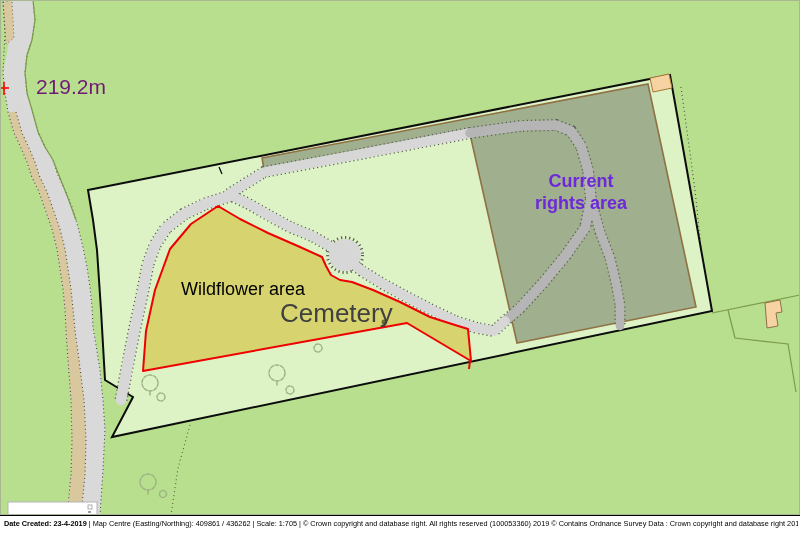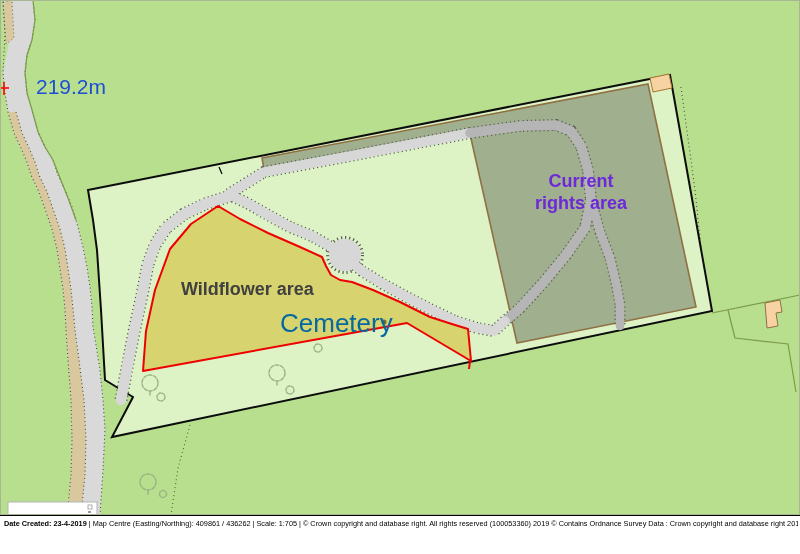--- a/index.html
+++ b/index.html
@@ -1,23 +1,23 @@
 <!DOCTYPE html>
 <html><head>
 <meta charset="utf-8">
 <style>
   html,body{margin:0;padding:0;}
   body{width:800px;height:554px;font-family:"Liberation Sans",sans-serif;background:#fff;overflow:hidden;}
   #stage{position:relative;width:800px;height:554px;}
   #map-wrap{position:absolute;left:0;top:0;width:800px;height:515px;background:#b7df8e;overflow:hidden;}
   #map-wrap svg{position:absolute;left:0;top:0;}
   .map-label{position:absolute;pointer-events:none;white-space:nowrap;}
-  #spot-height{left:36px;top:75px;font-size:21px;color:#1d4ed8;}
-  #wildflower-label{left:181px;top:279px;font-size:18px;font-weight:bold;color:#404040;}
-  #cemetery-label{left:280px;top:308px;font-size:26px;color:#0369a1;}
+  #spot-height{left:36px;top:75px;font-size:21px;color:#701a75;}
+  #wildflower-label{left:181px;top:279px;font-size:18px;font-weight:normal;color:#000000;}
+  #cemetery-label{left:280px;top:298px;font-size:26px;color:#404040;}
   #burial-label{left:513px;top:170px;width:136px;text-align:center;font-size:18px;font-weight:bold;color:#6d28d9;line-height:22px;}
   #footer-bar{position:absolute;left:0;top:515px;width:800px;height:39px;background:#ffffff;border-top:1.5px solid #000;box-sizing:border-box;}
   #footer-text{position:absolute;left:4px;top:3px;width:794px;font-size:7.3px;color:#000;white-space:nowrap;overflow:hidden;letter-spacing:0px;}
   #footer-text b{font-weight:bold;}
   .frame{position:absolute;left:0;top:0;width:800px;height:515px;box-sizing:border-box;border:1.5px solid #a9b694;pointer-events:none;}
 </style>
 </head>
 <body>
 
 <div id="stage">

